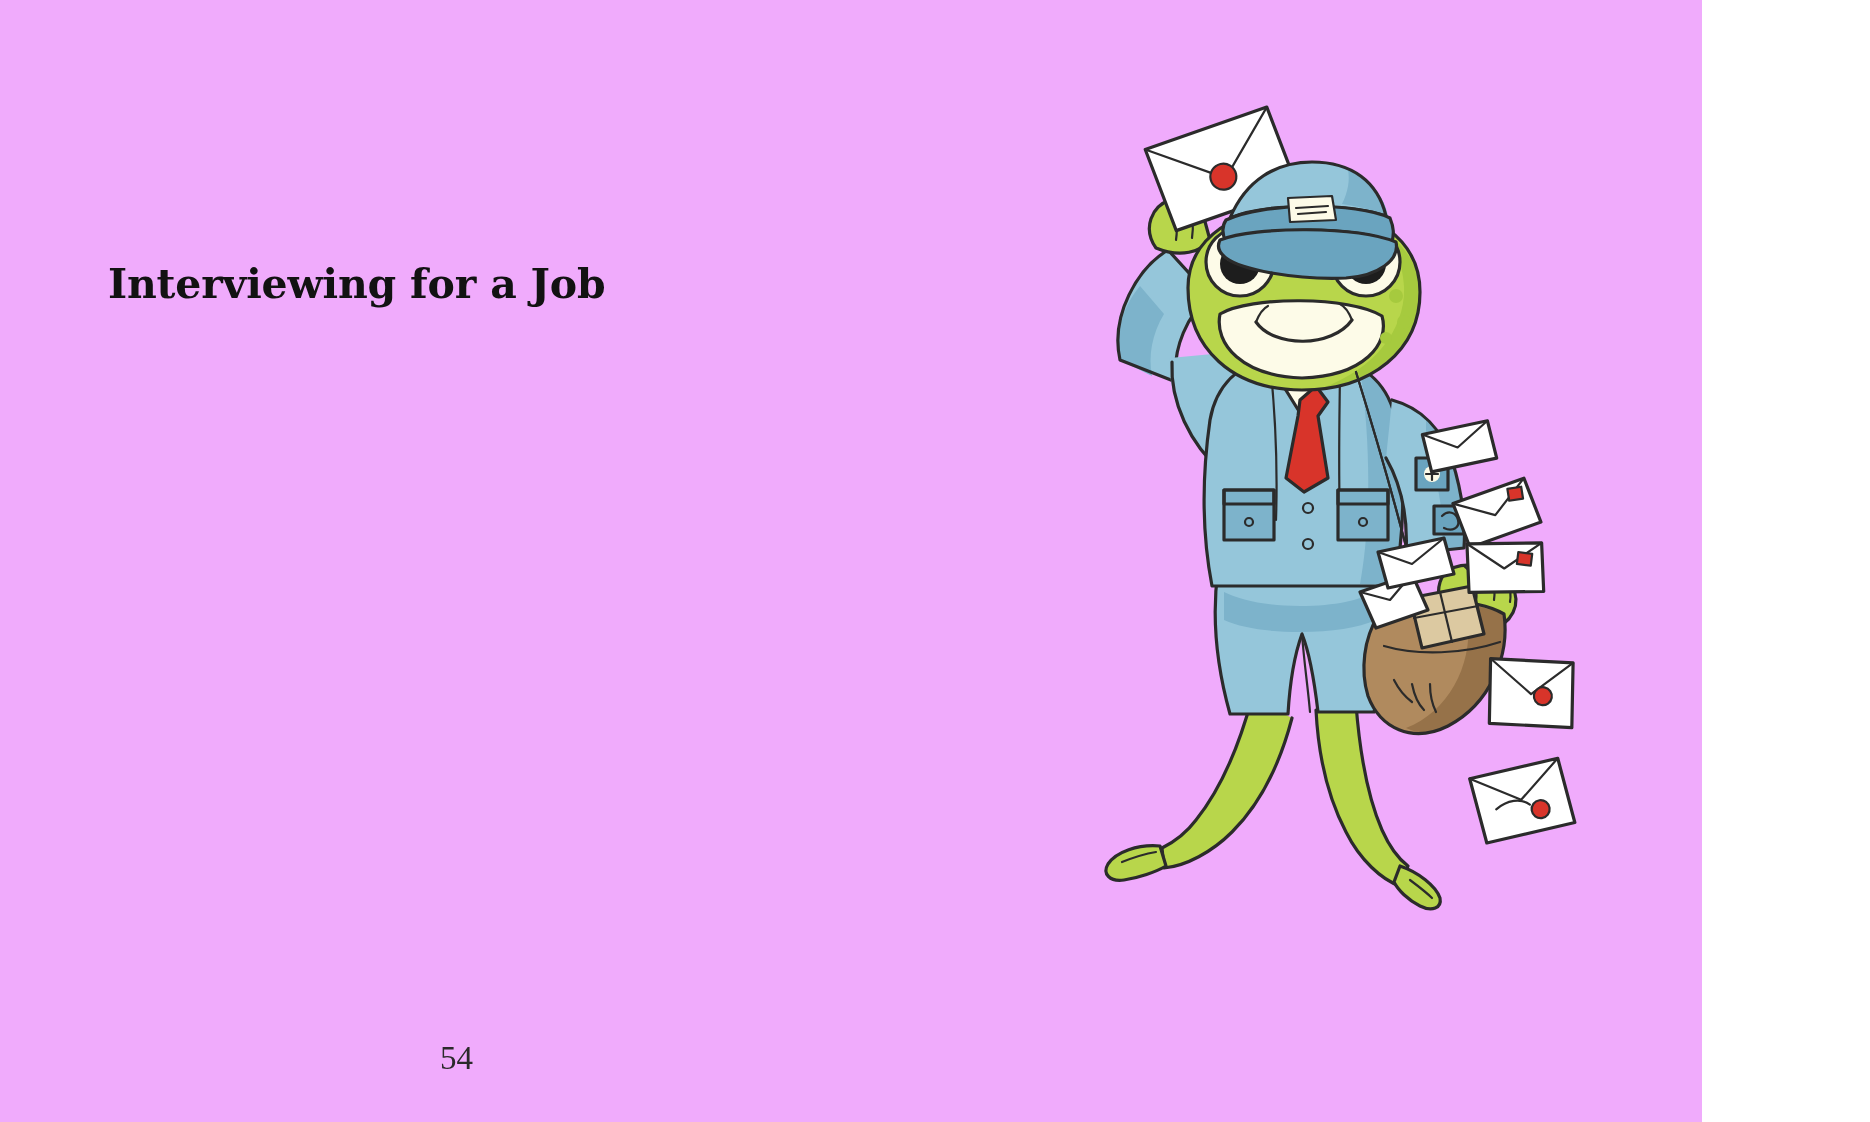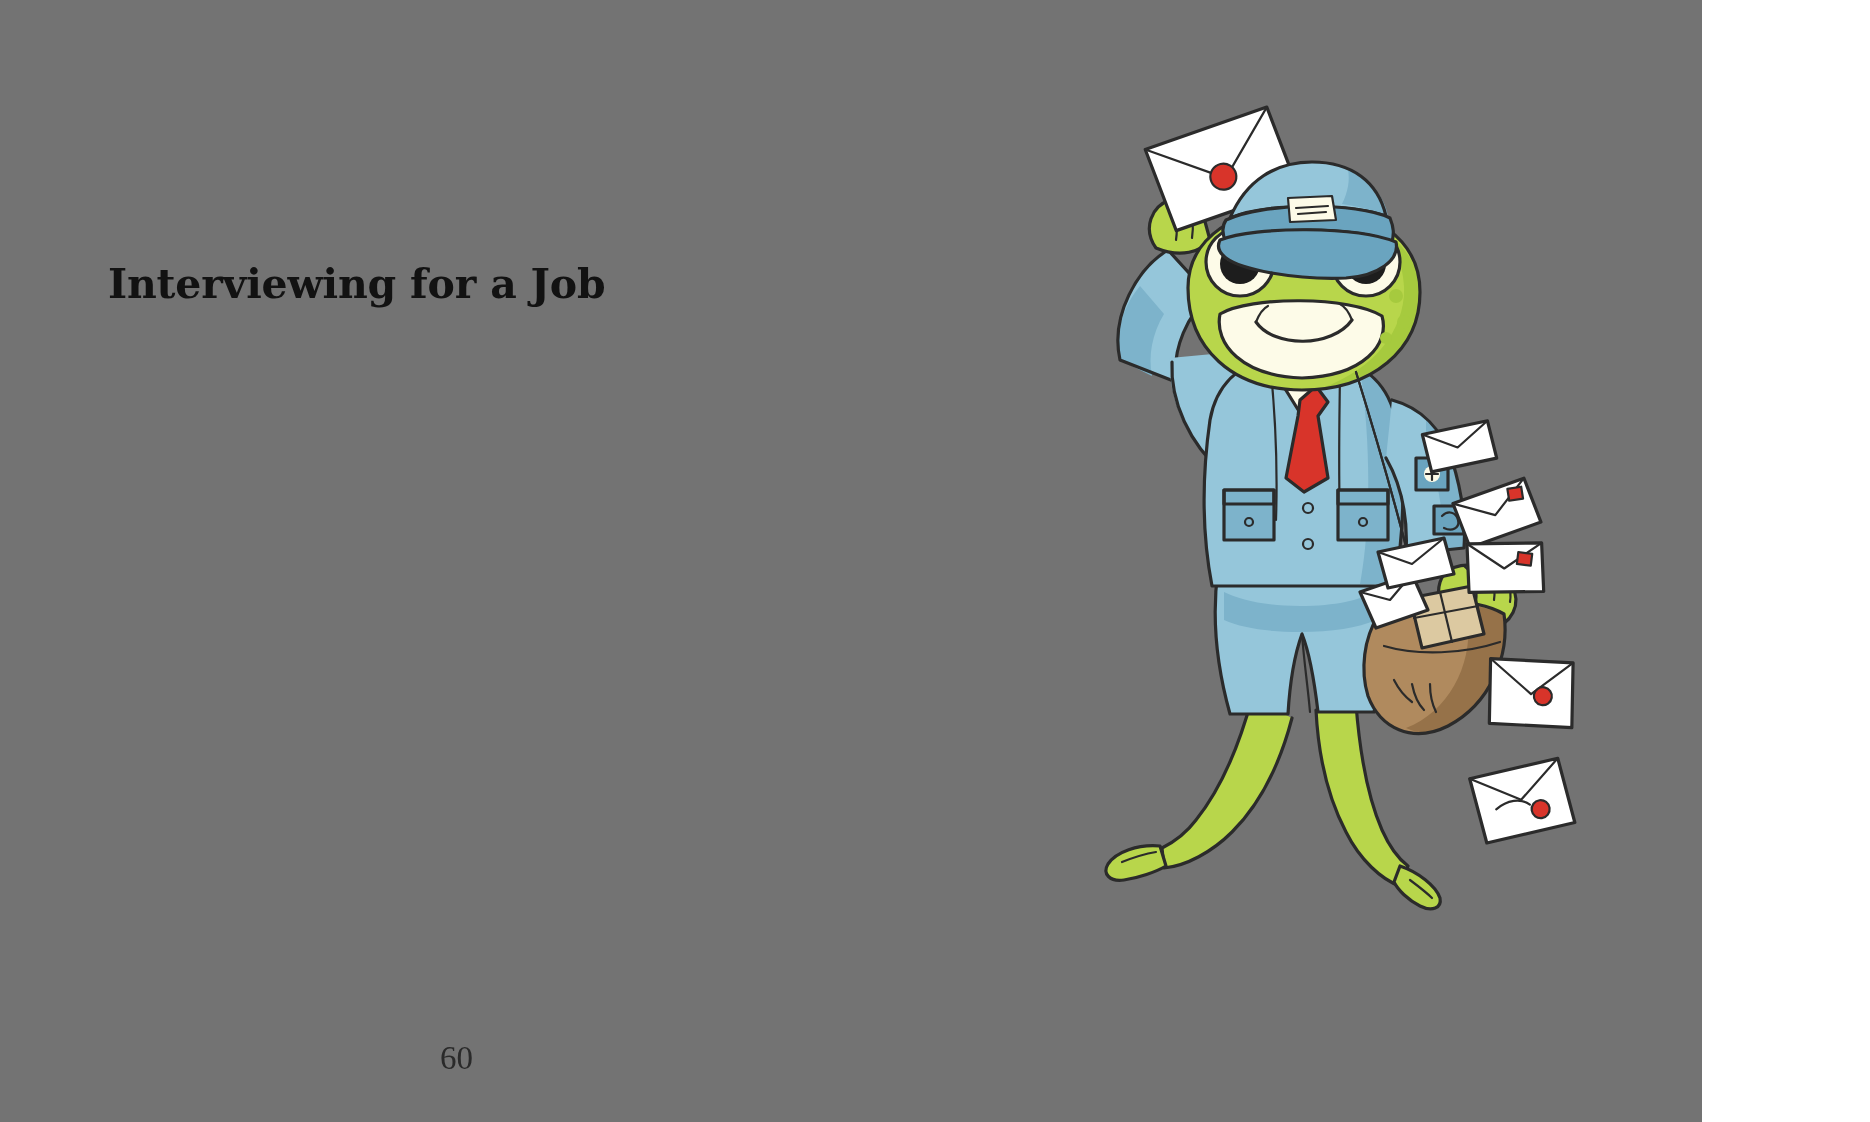--- a/index.html
+++ b/index.html
@@ -11,21 +11,21 @@
     width: 1870px;
     height: 1122px;
     overflow: hidden;
     font-family: "Liberation Serif", serif;
     color: #1a1a1a;
   }
   .page {
     position: relative;
     width: 1702px;
     height: 1122px;
-    background: #737373;
+    background: #f0abfc;
   }
 
   
   .text-col {
     position: absolute;
     left: 108px;
     top: 262px;
     width: 700px;
   }
   .heading {
@@ -67,21 +67,21 @@
 </style>
 </head>
 <body>
 
 <div class="page">
 
   <div class="text-col">
     <h1 class="heading">Interviewing for a Job</h1>
   </div>
 
-  <div class="folio">60</div>
+  <div class="folio">54</div>
 
   <div class="illo">
     <svg viewBox="0 0 760 930" width="760" height="930" xmlns="http://www.w3.org/2000/svg">
       <defs>
         <style>
           .ol { fill:none; stroke:#2b2b2b; stroke-width:3.2; stroke-linecap:round; stroke-linejoin:round; }
           .olt { fill:none; stroke:#2b2b2b; stroke-width:2.2; stroke-linecap:round; stroke-linejoin:round; }
           .skin { fill:#b8d64b; }
           .skin2 { fill:#a6ca3e; }
           .belly { fill:#fdfbe8; }

